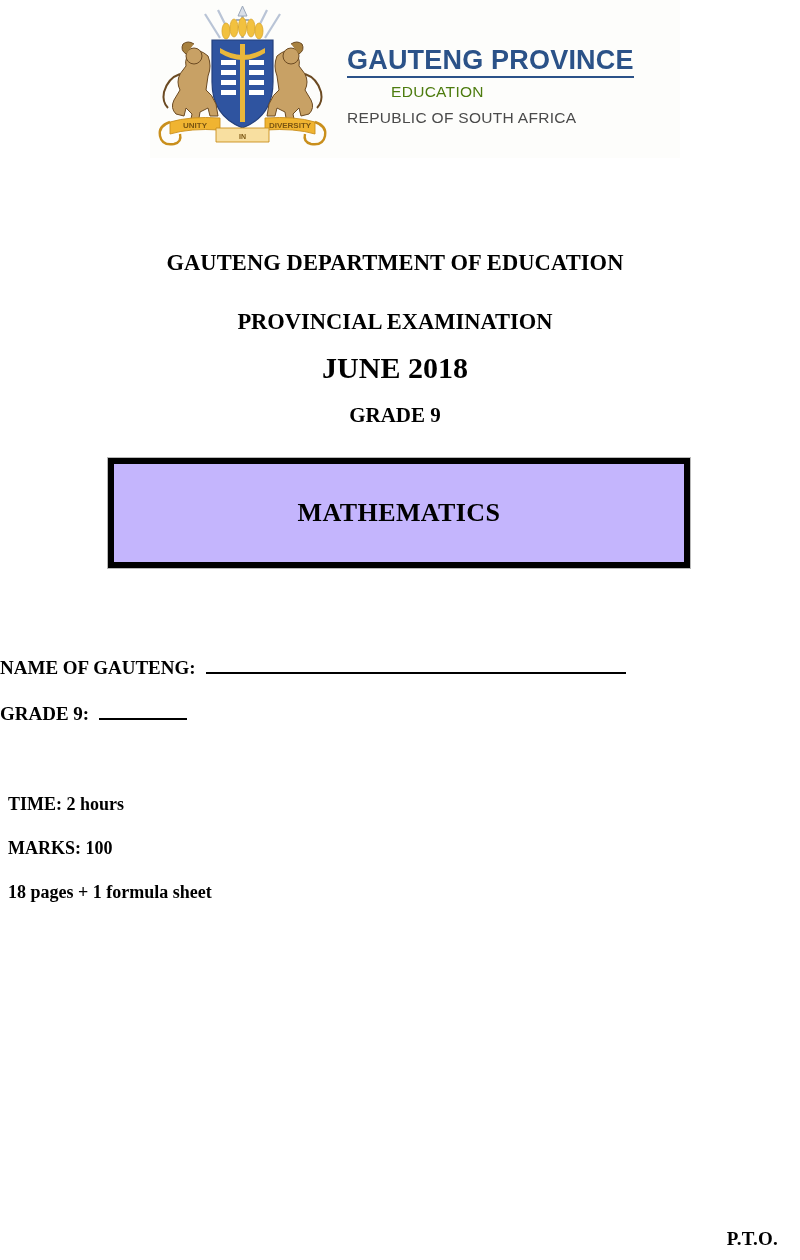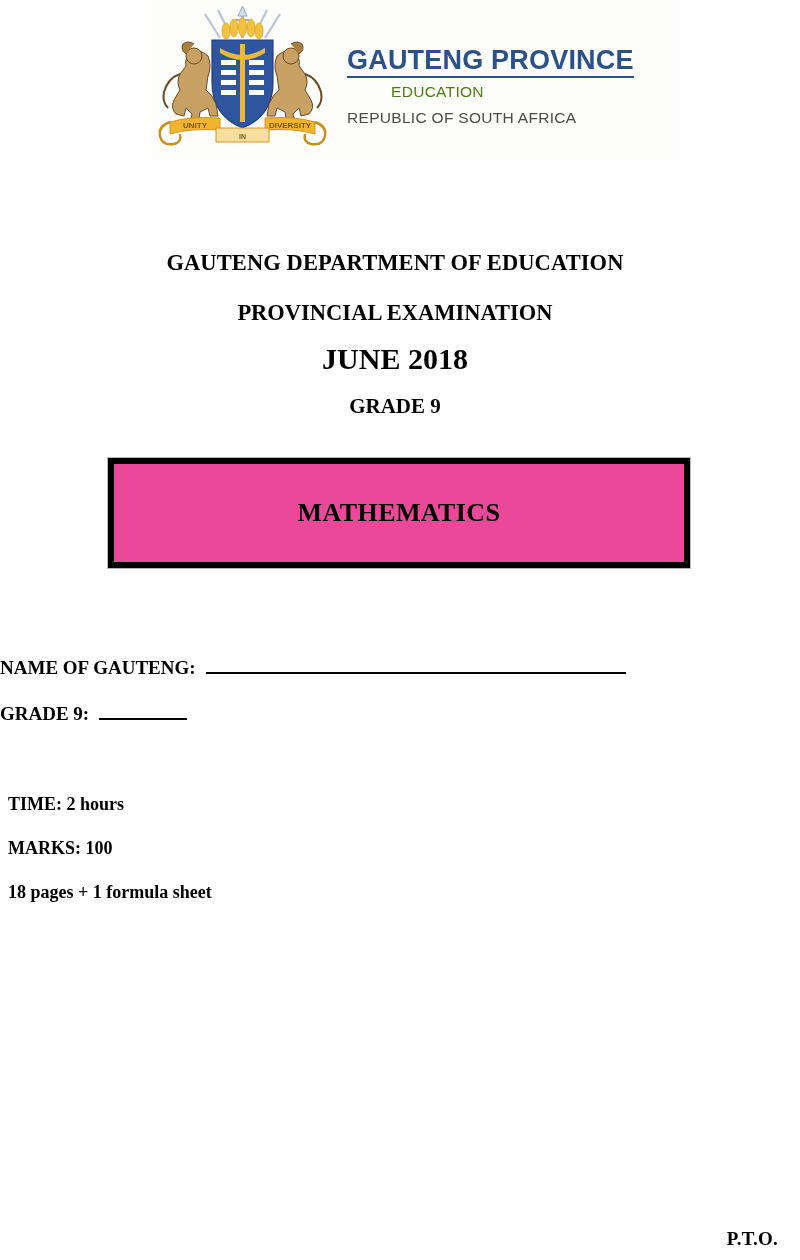--- a/index.html
+++ b/index.html
@@ -75,21 +75,21 @@
     left: 0;
     top: 252px;
     width: 790px;
     text-align: center;
   }
   .h-dept {
     font-size: 22.5px;
     font-weight: bold;
     letter-spacing: 0.1px;
     line-height: 1.0;
-    margin-bottom: 27px;
+    margin-bottom: 36px;
   }
   .h-prov {
     font-size: 22.5px;
     font-weight: bold;
     line-height: 1.0;
     margin-bottom: 20px;
   }
   .h-date {
     font-size: 30px;
     font-weight: bold;
@@ -110,21 +110,21 @@
     width: 582px;
     height: 110px;
     border: 5px solid #000000;
     background: #ffffff;
     box-shadow: 0 0 0 1px #b9b9b9;
   }
   .subject-box-inner {
     width: 100%;
     height: 100%;
     border: 1px solid #000000;
-    background: #ec4899;
+    background: #c4b5fd;
     display: flex;
     align-items: center;
     justify-content: center;
   }
   .subject-name {
     font-size: 26px;
     font-weight: bold;
     letter-spacing: 0.4px;
   }
 

